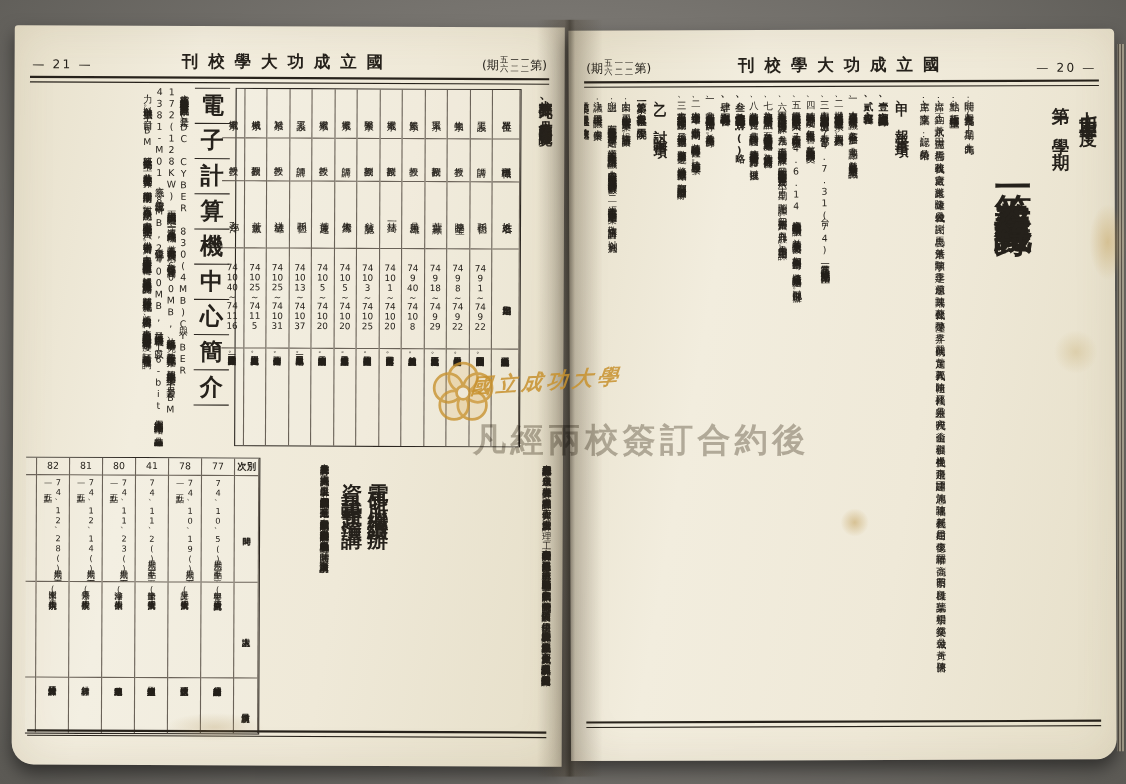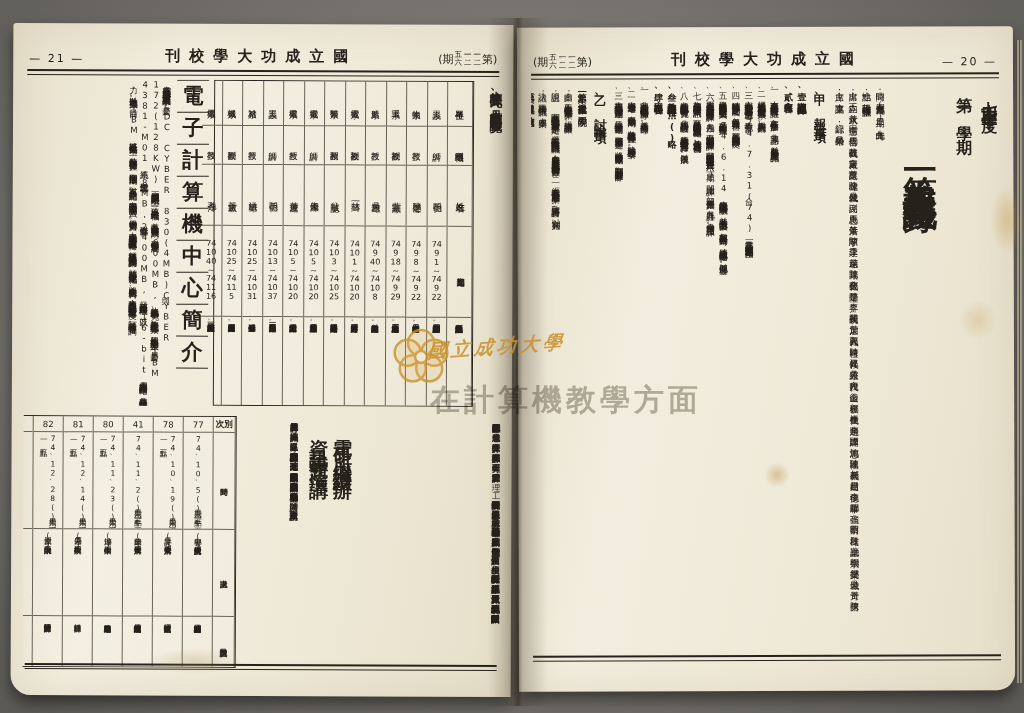--- a/index.html
+++ b/index.html
@@ -603,18 +603,18 @@
   <g stroke="#c8922f" stroke-width="2.5" fill="rgba(220,170,80,0.2)">
     <circle cx="31" cy="17" r="13"></circle>
       <circle cx="44.3" cy="26.7" r="13"></circle>
       <circle cx="39.2" cy="42.3" r="13"></circle>
     <circle cx="22.8" cy="42.3" r="13"></circle>
       <circle cx="17.7" cy="26.7" r="13"></circle>
       <circle cx="31" cy="31" r="6" fill="#efe9d8"></circle>
   </g>
 </svg>
 <div class="stamp seal-text">國立成功大學</div>
-<div class="stamp museum-text">在計算機教學方面</div>
+<div class="stamp museum-text">凡經兩校簽訂合約後</div>
 
 <div class="stain st1"></div>
 <div class="stain st2"></div>
 <div class="stain st3"></div>
 <div class="stain st4"></div>
 
 </body></html>

